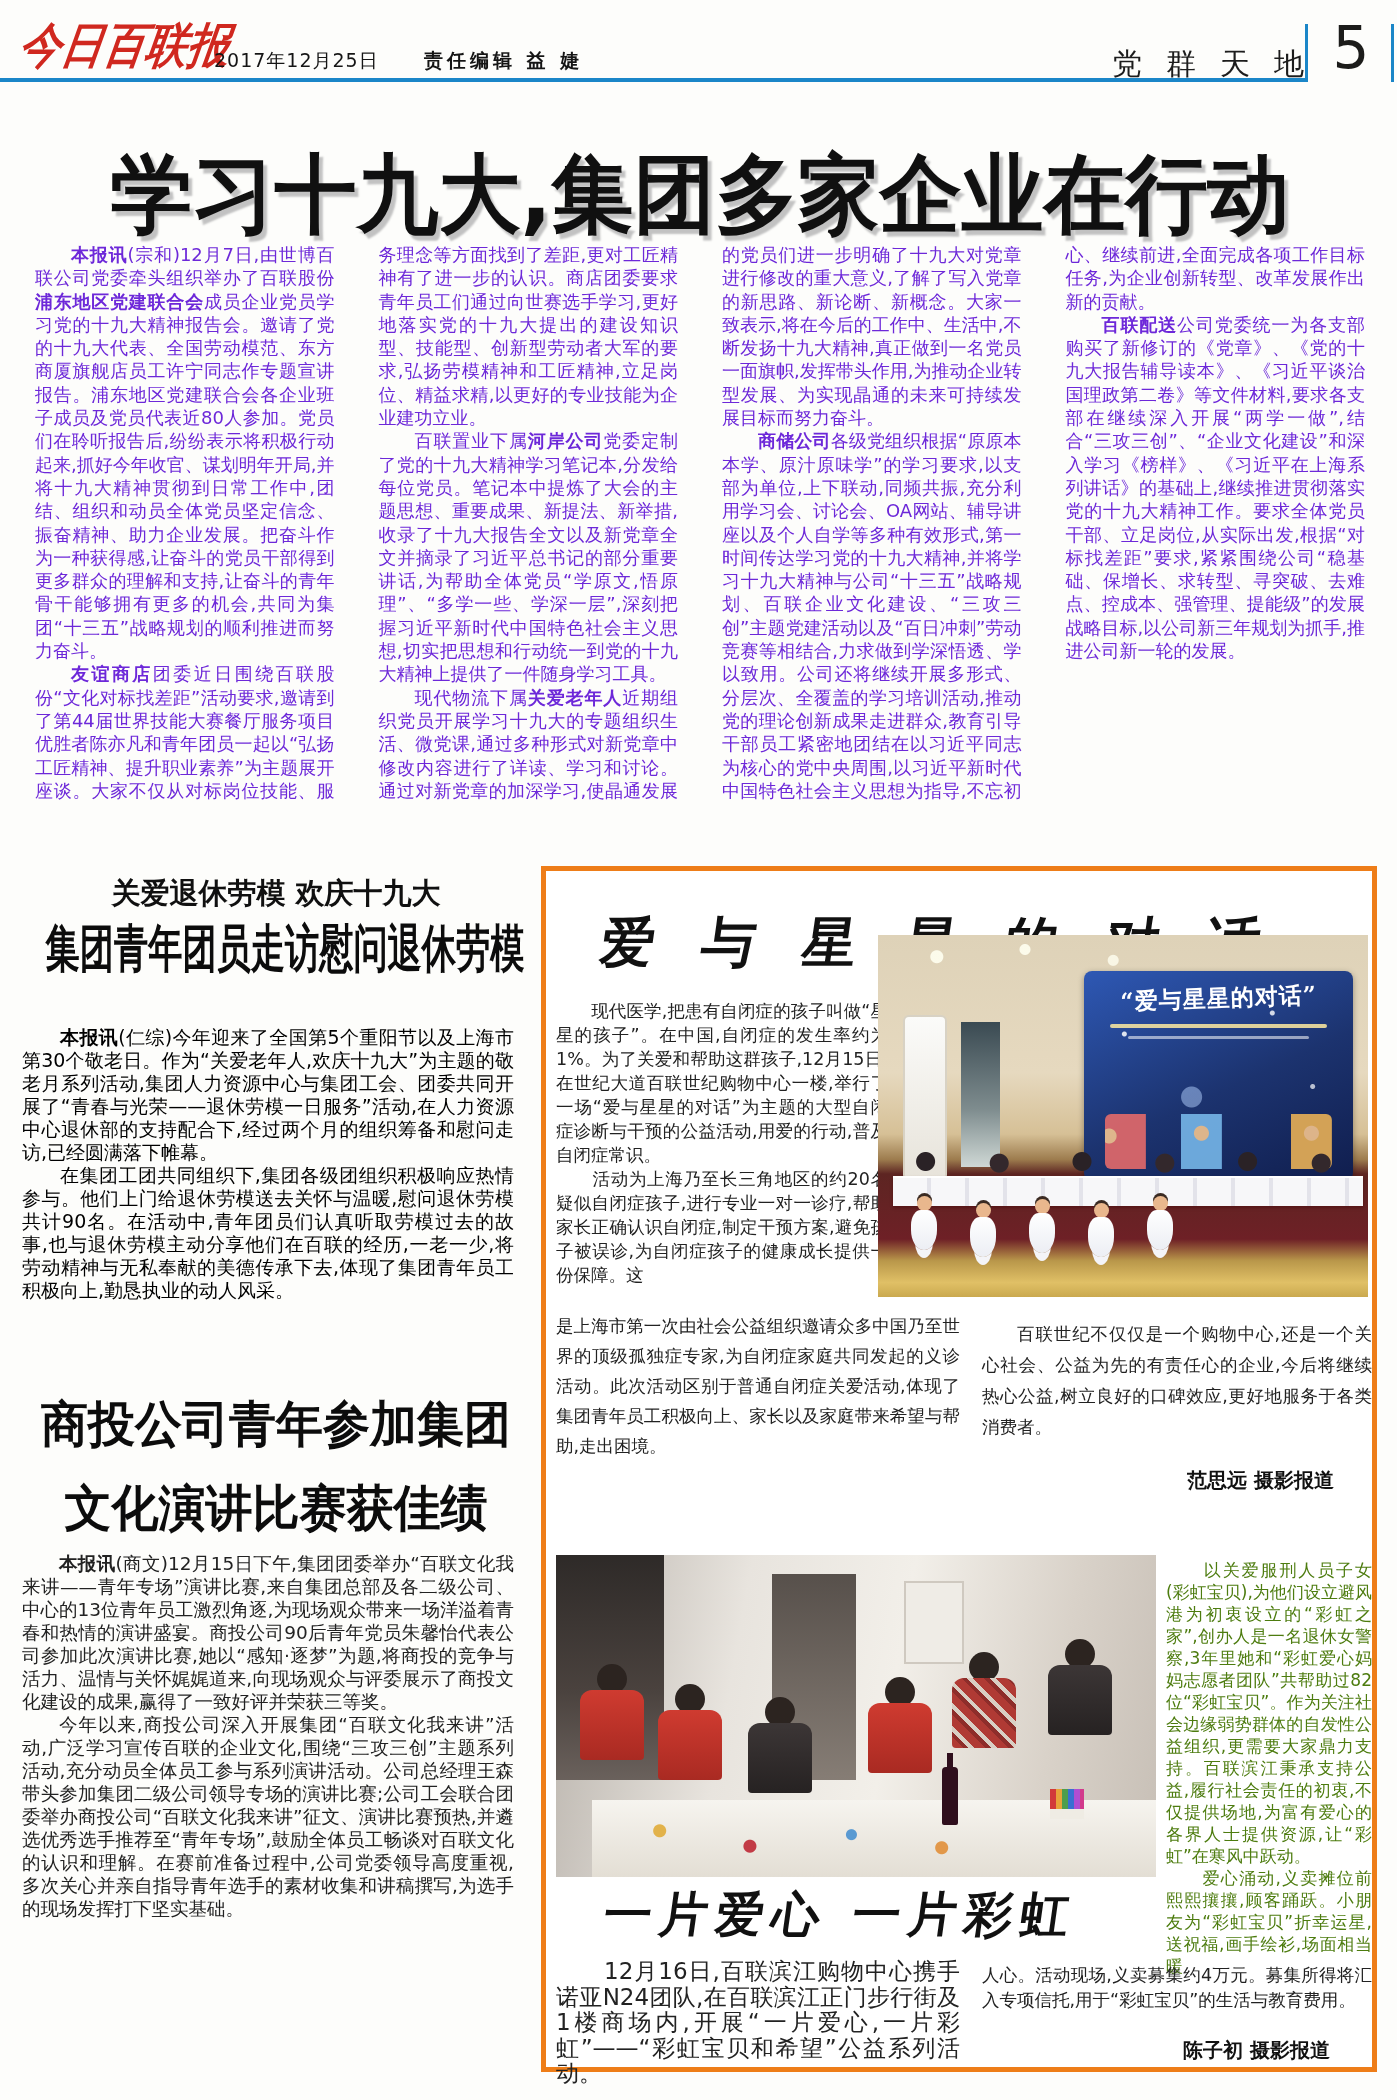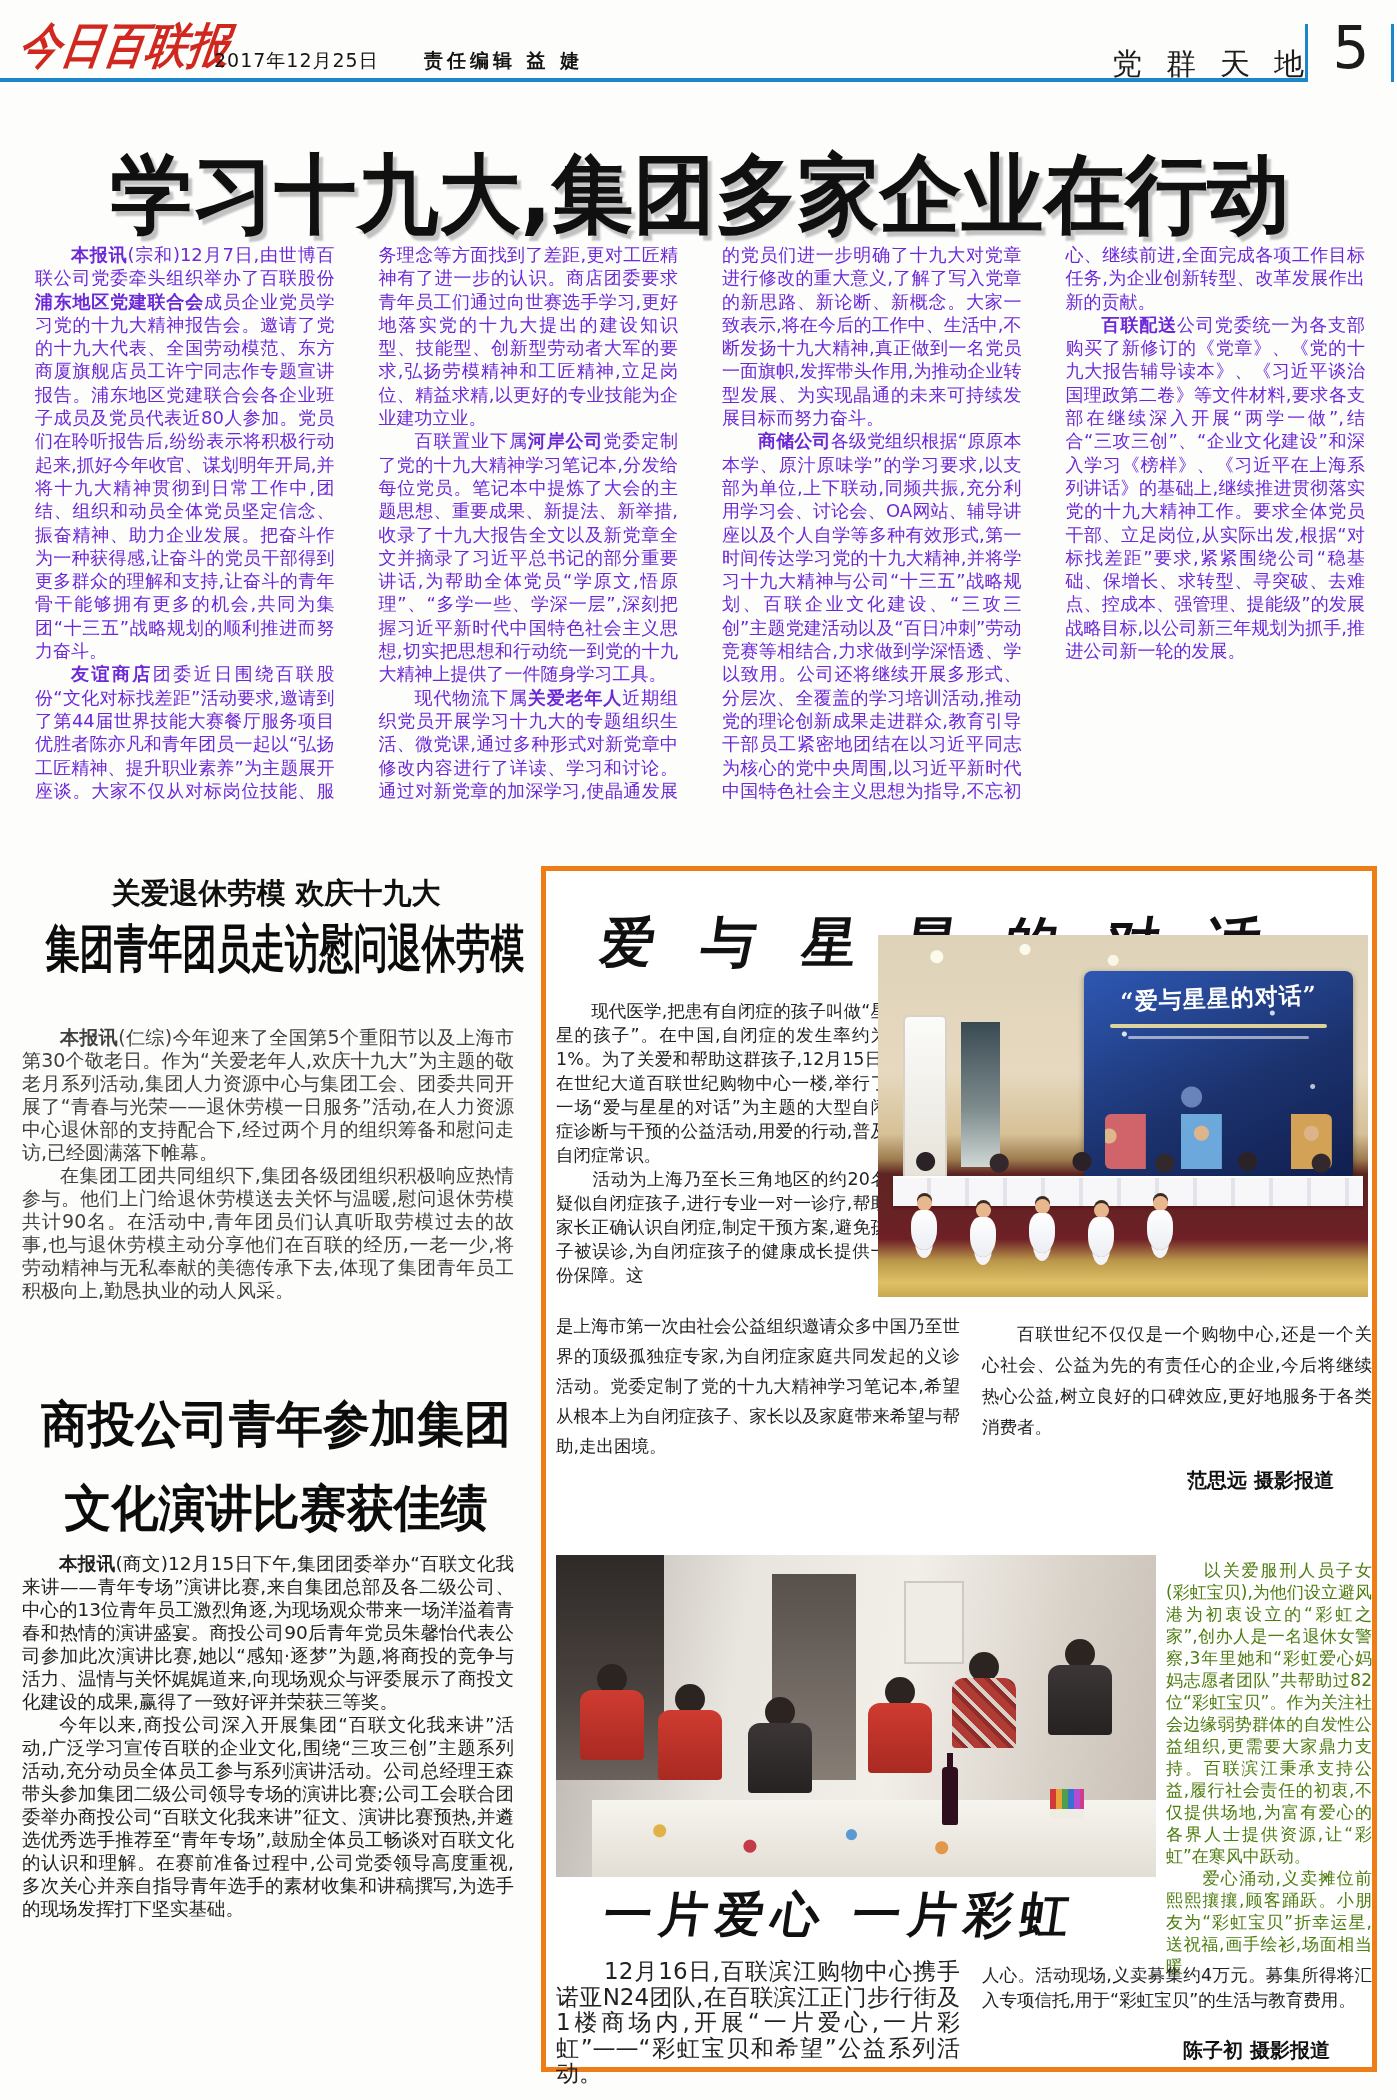--- a/index.html
+++ b/index.html
@@ -34,21 +34,21 @@
   .main-cols{position:absolute;left:35px;top:243px;width:1330px;height:560px;
         column-count:4;column-gap:44px;column-fill:auto;
         font-size:18px;line-height:23.3px;color:#6d28d9;}
 
   
   .kicker{position:absolute;left:20px;top:874px;width:512px;text-align:center;
         font-family:"DejaVu Serif",serif;font-weight:bold;font-size:29px;color:#101010;white-space:nowrap;}
   .head1{position:absolute;left:20px;top:920px;width:512px;text-align:center;font-weight:900;
         font-size:38px;line-height:42px;color:#0c0c0c;white-space:nowrap;
         transform:scale(0.9,1.35);transform-origin:center top;}
-  .body1{position:absolute;left:22px;top:1026px;width:492px;font-size:19px;line-height:23px;color:#404040;}
+  .body1{position:absolute;left:22px;top:1026px;width:492px;font-size:19px;line-height:23px;color:#000000;}
   .head2{position:absolute;left:20px;top:1382px;width:512px;text-align:center;font-weight:900;
         font-size:47px;line-height:80px;color:#0c0c0c;white-space:nowrap;transform:scaleY(1.05);transform-origin:top;}
   .body2{position:absolute;left:22px;top:1552px;width:492px;font-size:18.5px;line-height:23px;color:#222;}
 
   
   .box{position:absolute;left:541px;top:866px;width:836px;height:1206px;background:#fff;
        border:5px solid #ee7d18;box-sizing:border-box;}
   .box *{box-sizing:border-box;}
   .callig{position:absolute;font-family:"DejaVu Serif",serif;font-weight:bold;color:#111;
        transform:skewX(-8deg);white-space:nowrap;}
@@ -209,21 +209,21 @@
       </div>
       <div class="p1-heads"></div>
       <div class="p1-table"></div>
       <span class="dancer d1"></span>
       <span class="dancer d2"></span>
       <span class="dancer d3"></span>
       <span class="dancer d4"></span>
       <span class="dancer d5"></span>
     </div>
 
-    <div class="star-wide jt">是上海市第一次由社会公益组织邀请众多中国乃至世界的顶级孤独症专家,为自闭症家庭共同发起的义诊活动。党委定制了党的十九大精神学习笔记本,希望从根本上为自闭症孩子、家长以及家庭带来希望与帮助,走出困境。</div>
+    <div class="star-wide jt">是上海市第一次由社会公益组织邀请众多中国乃至世界的顶级孤独症专家,为自闭症家庭共同发起的义诊活动。此次活动区别于普通自闭症关爱活动,体现了集团青年员工积极向上、家长以及家庭带来希望与帮助,走出困境。</div>
     <div class="bailian-para jt para">百联世纪不仅仅是一个购物中心,还是一个关心社会、公益为先的有责任心的企业,今后将继续热心公益,树立良好的口碑效应,更好地服务于各类消费者。</div>
     <div class="credit credit1">范思远 摄影报道</div>
 
     <div class="photo2">
       <div class="p2-shelf"></div>
       <div class="p2-door"></div>
       <div class="p2-sign"></div>
       <span class="person red pp1">
           <span class="head"></span>
           <span class="torso"></span>

